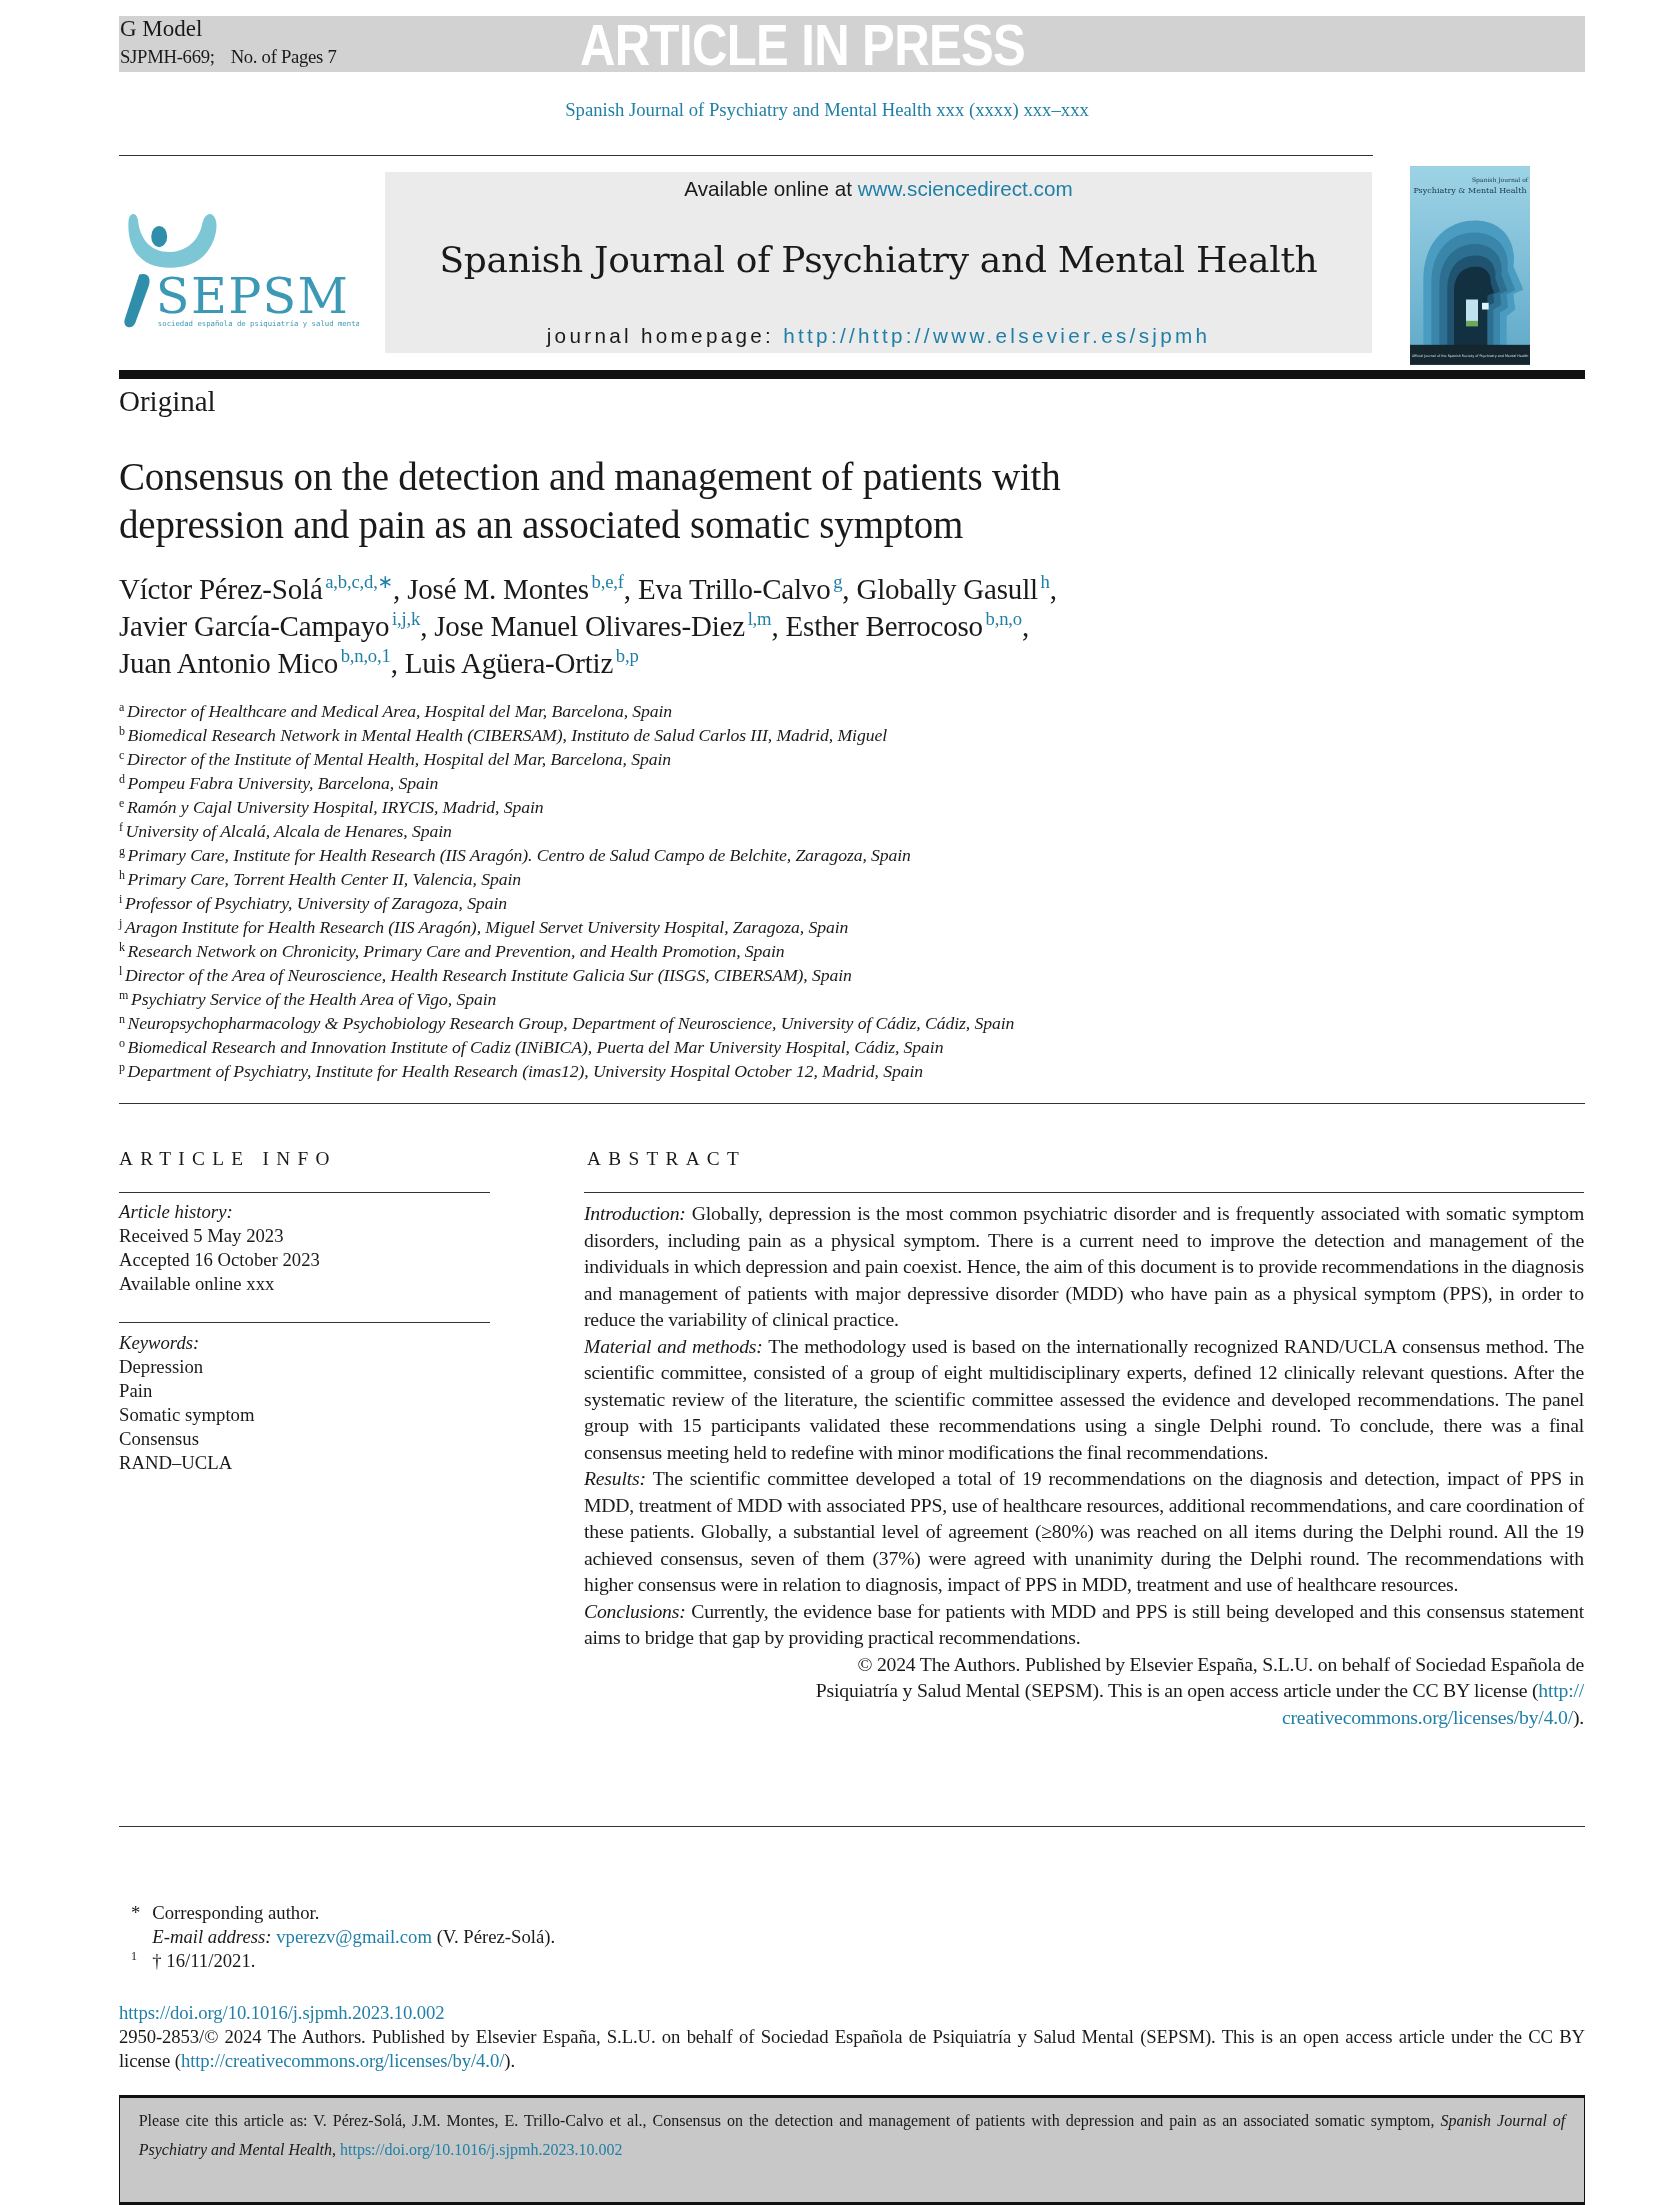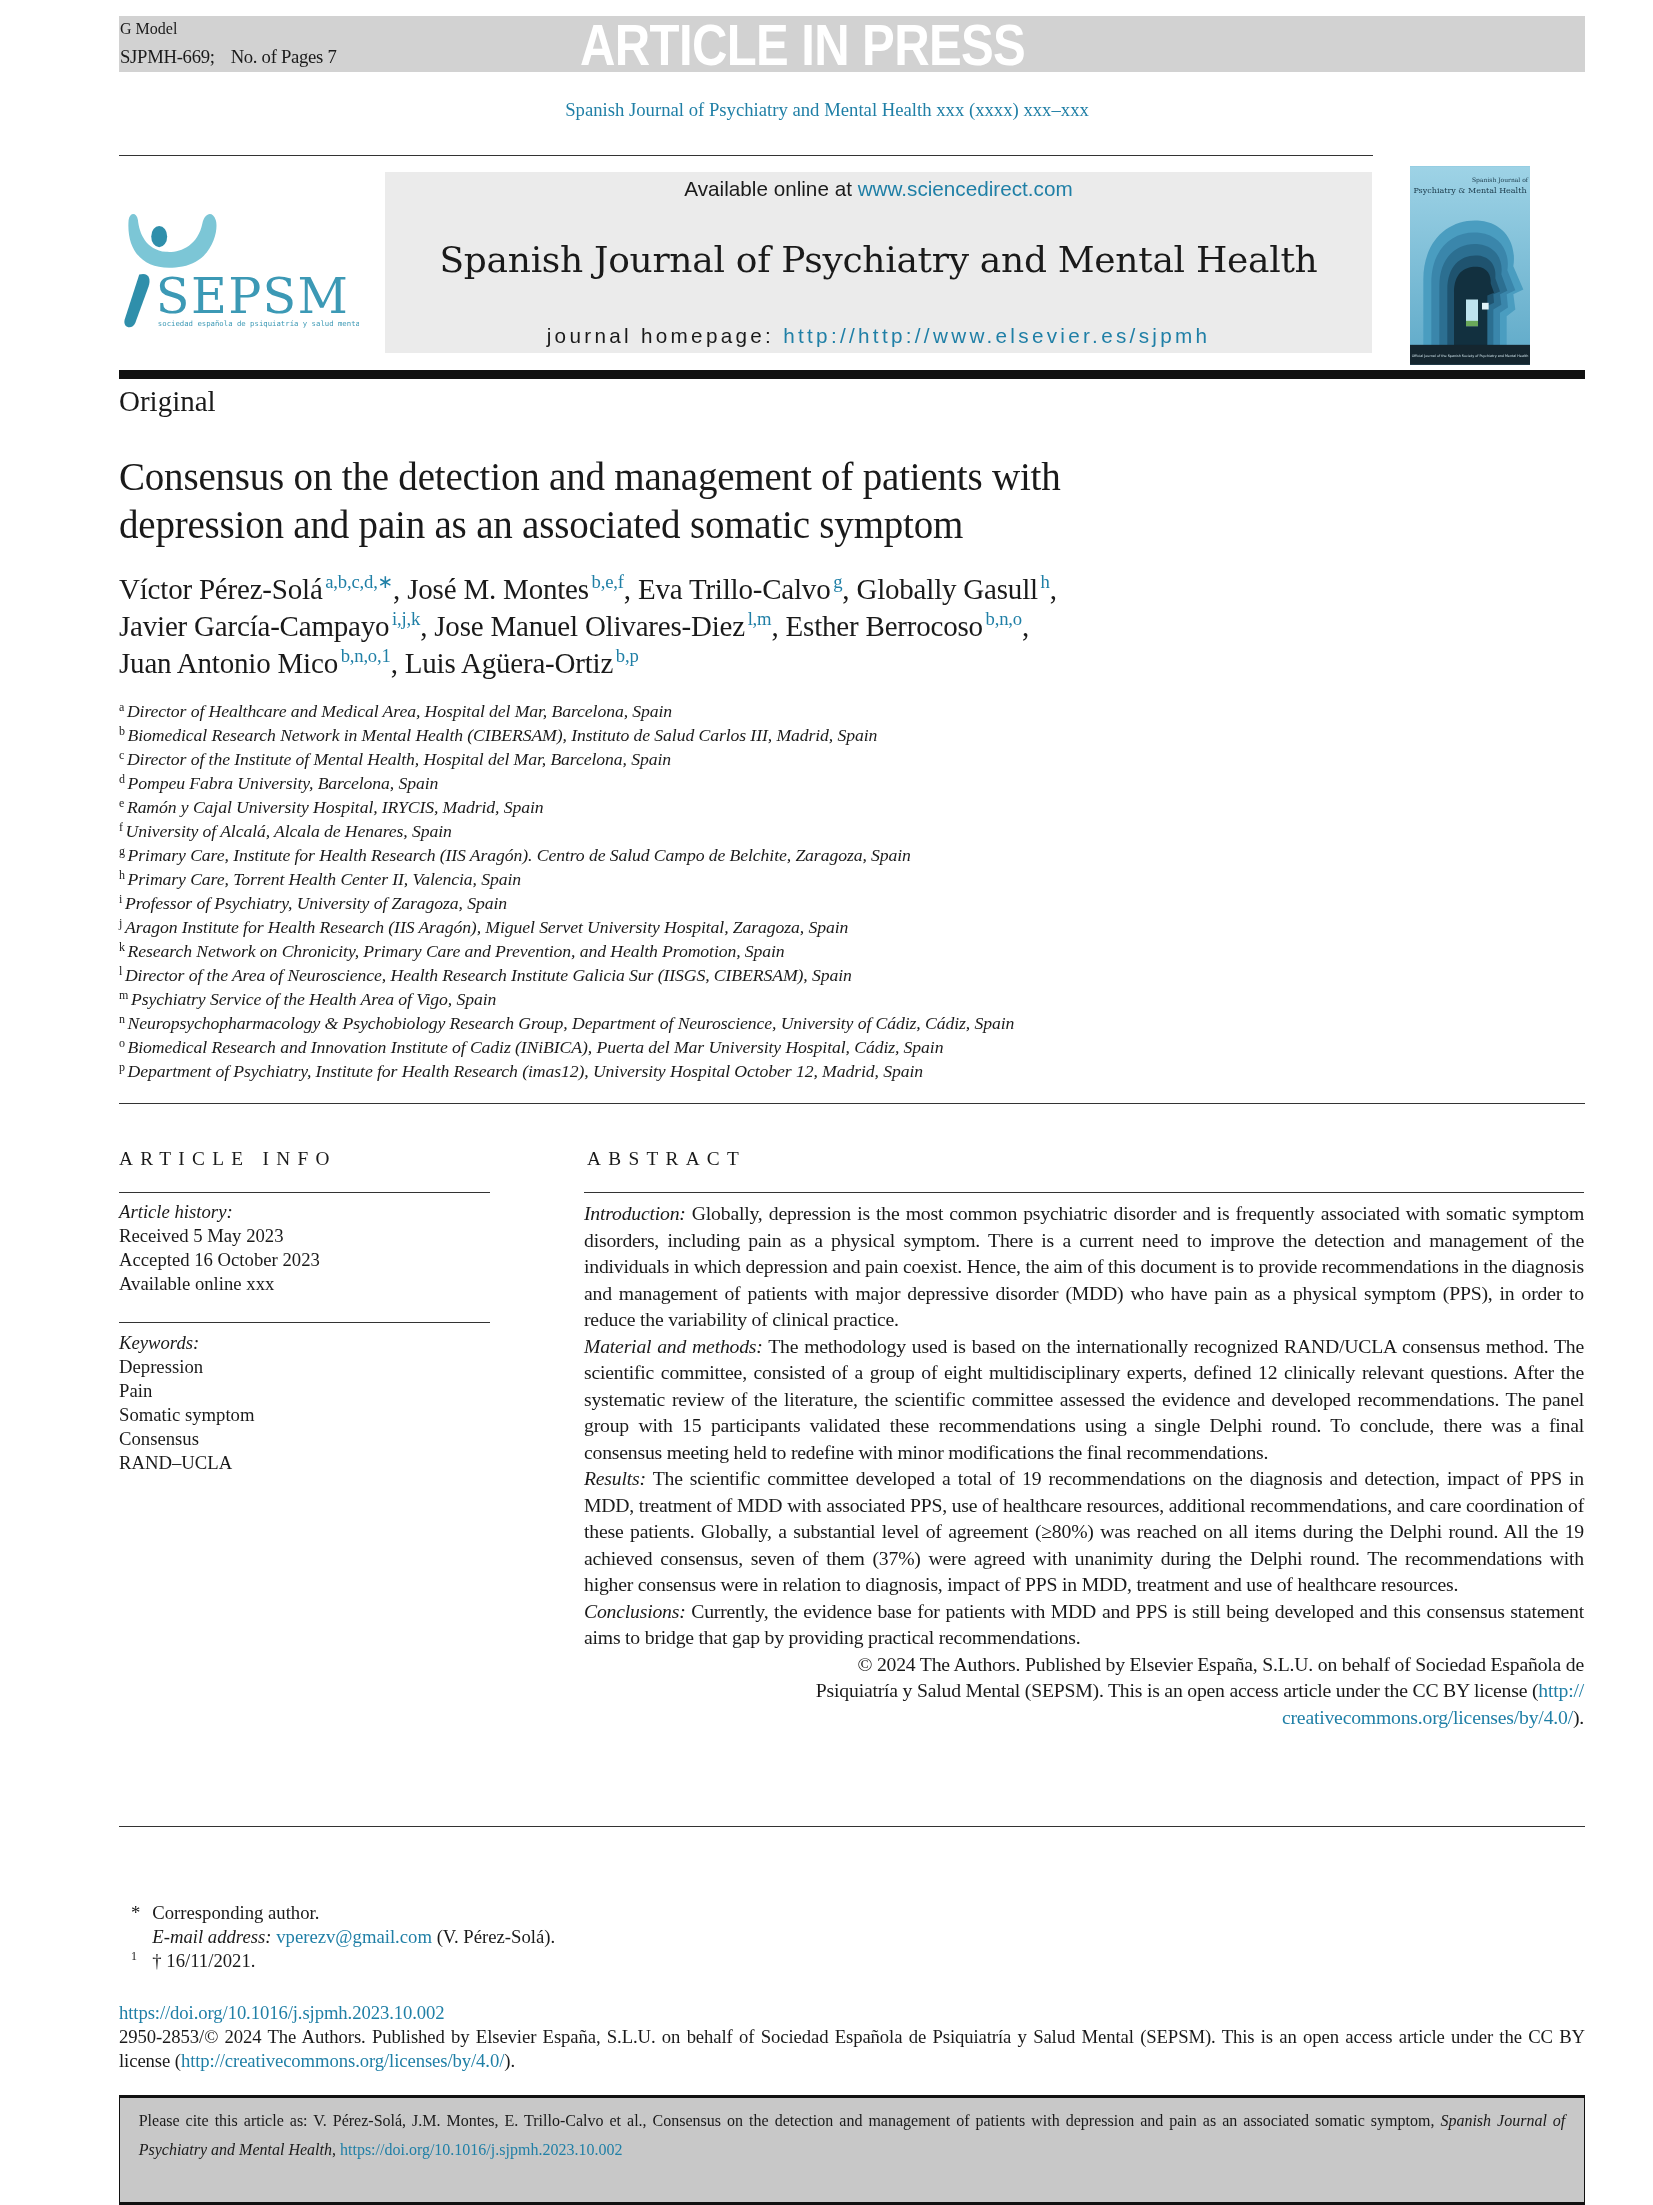--- a/index.html
+++ b/index.html
@@ -2,21 +2,21 @@
 <html style="font-size:10.7px"><head>
 <meta charset="utf-8">
 <style>
   * { margin: 0; padding: 0; box-sizing: border-box; }
   html, body { width: 1654px; height: 2205px; background: #ffffff; overflow: hidden; }
   body { position: relative; font-family: "Liberation Serif", "DejaVu Serif", serif; color: #1a1a1a; }
   a, .link { color: #1f7fa6; text-decoration: none; }
 
   
   .press-bar { position: absolute; left: 119px; top: 16px; width: 1466px; height: 56px; background: #d2d2d2; }
-  .gmodel { position: absolute; left: 120px; top: 14.7px; font-size: 16px; line-height: 27px; font-family: "Liberation Serif", serif; }
+  .gmodel { position: absolute; left: 120px; top: 14.7px; font-size: 23px; line-height: 27px; font-family: "Liberation Serif", serif; }
   .sjpmh-id { position: absolute; left: 120px; top: 45px; font-size: 18.7px; line-height: 23px; font-family: "Liberation Serif", serif; letter-spacing: -0.3px; }
   .sjpmh-id span { margin-right: 16px; }
   .press-title { position: absolute; left: 580px; top: 12px; font-family: "Liberation Sans", sans-serif; font-weight: bold; font-size: 57px; line-height: 67px; color: #ffffff; transform: scaleX(0.86); transform-origin: left center; letter-spacing: -0.7px; }
   .running-journal { position: absolute; left: 0; width: 1654px; top: 99px; text-align: center; font-size: 18.7px; color: #1f7fa6; font-family: "Liberation Serif", serif; }
 
   
   .thin-rule { position: absolute; left: 119px; top: 155px; width: 1254px; height: 1.3px; background: #333; }
   .sepsm-logo { position: absolute; left: 119px; top: 200px; width: 240px; height: 133px; }
   .masthead-box { position: absolute; left: 385px; top: 172px; width: 987px; height: 181px; background: #ebebeb; padding-left: 28px; }
   .avail { position: absolute; left: 0; width: 100%; top: 5.3px; text-align: center; font-family: "Liberation Sans", sans-serif; font-size: 20.7px; }
@@ -131,21 +131,21 @@
 </h1>
 
 <div class="authors">
   <span>Víctor Pérez-Solá</span><sup>a,b,c,d,∗</sup><span>, </span><span>José M. Montes</span><sup>b,e,f</sup><span>, </span><span>Eva Trillo-Calvo</span><sup>g</sup><span>, </span><span>Globally Gasull</span><sup>h</sup><span>,</span><br>
   <span>Javier García-Campayo</span><sup>i,j,k</sup><span>, </span><span>Jose Manuel Olivares-Diez</span><sup>l,m</sup><span>, </span><span>Esther Berrocoso</span><sup>b,n,o</sup><span>,</span><br>
   <span>Juan Antonio Mico</span><sup>b,n,o,1</sup><span>, </span><span>Luis Agüera-Ortiz</span><sup>b,p</sup>
 </div>
 
 <div class="affils">
   <div class="aff"><sup>a</sup><span>Director of Healthcare and Medical Area, Hospital del Mar, Barcelona, Spain</span></div>
-  <div class="aff"><sup>b</sup><span>Biomedical Research Network in Mental Health (CIBERSAM), Instituto de Salud Carlos III, Madrid, Spain</span></div>
+  <div class="aff"><sup>b</sup><span>Biomedical Research Network in Mental Health (CIBERSAM), Instituto de Salud Carlos III, Madrid, Miguel</span></div>
   <div class="aff"><sup>c</sup><span>Director of the Institute of Mental Health, Hospital del Mar, Barcelona, Spain</span></div>
   <div class="aff"><sup>d</sup><span>Pompeu Fabra University, Barcelona, Spain</span></div>
   <div class="aff"><sup>e</sup><span>Ramón y Cajal University Hospital, IRYCIS, Madrid, Spain</span></div>
   <div class="aff"><sup>f</sup><span>University of Alcalá, Alcala de Henares, Spain</span></div>
   <div class="aff"><sup>g</sup><span>Primary Care, Institute for Health Research (IIS Aragón). Centro de Salud Campo de Belchite, Zaragoza, Spain</span></div>
   <div class="aff"><sup>h</sup><span>Primary Care, Torrent Health Center II, Valencia, Spain</span></div>
   <div class="aff"><sup>i</sup><span>Professor of Psychiatry, University of Zaragoza, Spain</span></div>
   <div class="aff"><sup>j</sup><span>Aragon Institute for Health Research (IIS Aragón), Miguel Servet University Hospital, Zaragoza, Spain</span></div>
   <div class="aff"><sup>k</sup><span>Research Network on Chronicity, Primary Care and Prevention, and Health Promotion, Spain</span></div>
   <div class="aff"><sup>l</sup><span>Director of the Area of Neuroscience, Health Research Institute Galicia Sur (IISGS, CIBERSAM), Spain</span></div>

